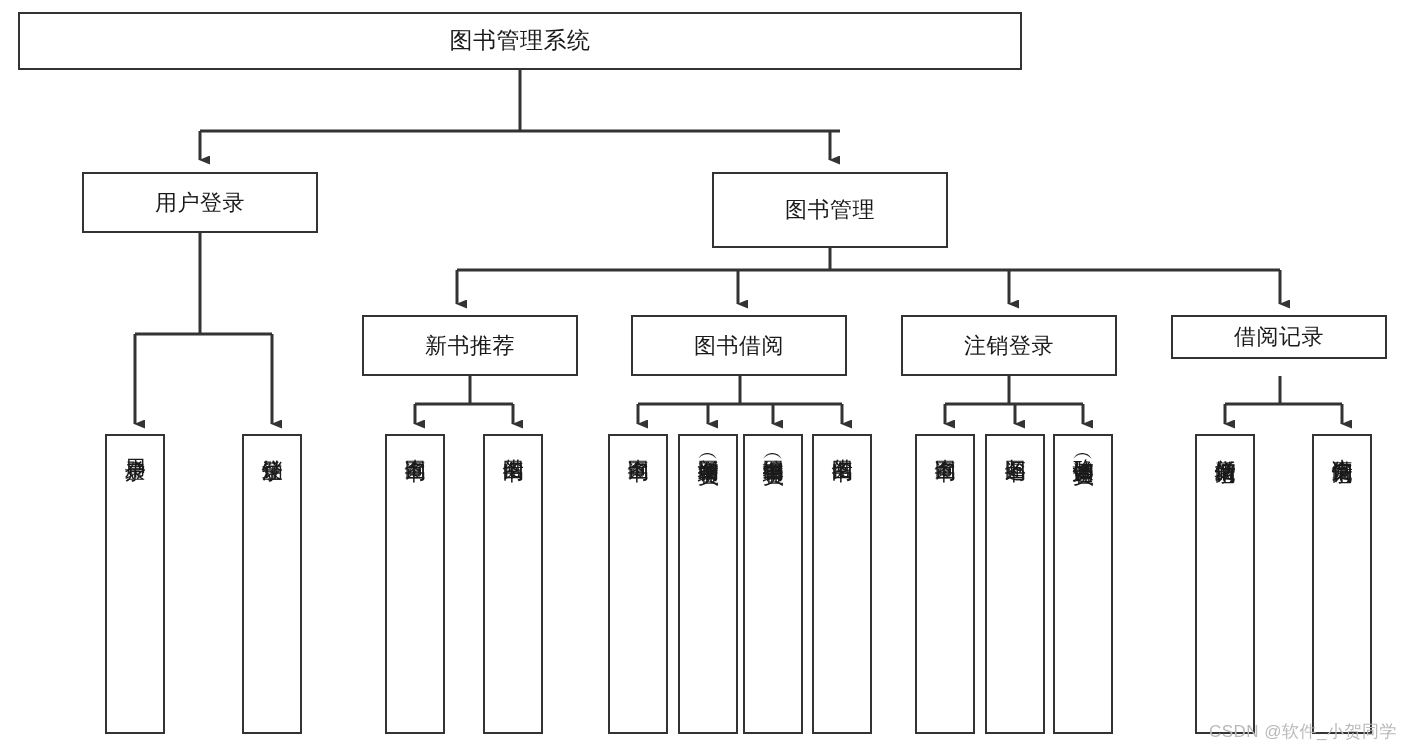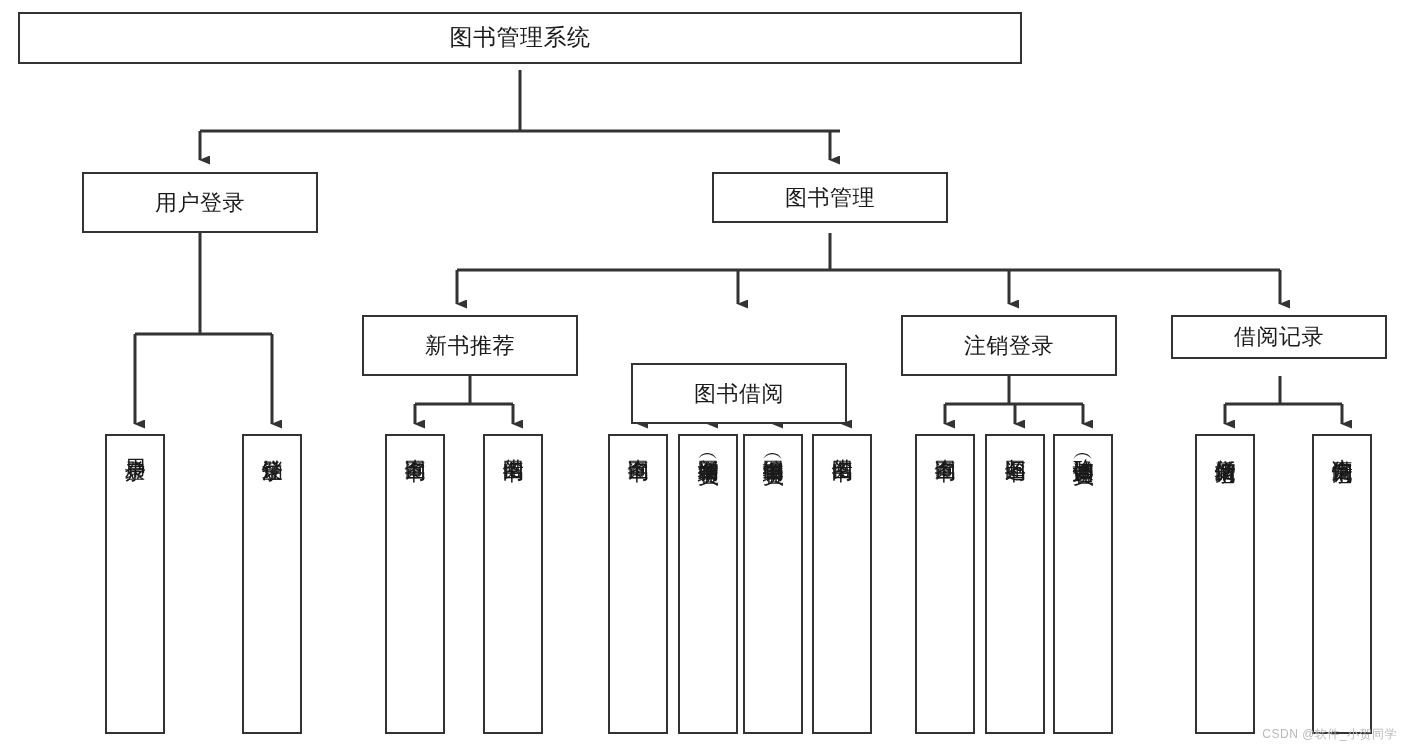--- a/index.html
+++ b/index.html
@@ -63,21 +63,21 @@
     text-orientation: upright;
     font-size: 21px;
     line-height: 1.06;
     letter-spacing: 1px;
     max-height: 100%;
   }
   #watermark {
     position: absolute;
     right: 8px;
     bottom: 4px;
-    font-size: 12px;
+    font-size: 17px;
     color: #b9b9b9;
     letter-spacing: 0.5px;
     z-index: 5;
     white-space: nowrap;
   }
 </style>
 </head>
 <body>
 
 <div id="diagram-root">
@@ -125,35 +125,35 @@
       <path d="M 1015,404 L 1015,424" marker-end="url(#arrowhead)"></path>
       <path d="M 1083,404 L 1083,424" marker-end="url(#arrowhead)"></path>
 
       <path d="M 1280,376 L 1280,404"></path>
       <path d="M 1225,404 L 1342,404"></path>
       <path d="M 1225,404 L 1225,424" marker-end="url(#arrowhead)"></path>
       <path d="M 1342,404 L 1342,424" marker-end="url(#arrowhead)"></path>
     </g>
   </svg>
 
-  <div class="node h root" style="left:18px; top:12px; width:1004px; height:52px;">
+  <div class="node h root" style="left:18px; top:12px; width:1004px; height:58px;">
     <span class="node-label">图书管理系统</span>
   </div>
 
   <div class="node h" style="left:82px; top:172px; width:236px; height:61px;">
     <span class="node-label">用户登录</span>
   </div>
-  <div class="node h" style="left:712px; top:172px; width:236px; height:51px;">
+  <div class="node h" style="left:712px; top:172px; width:236px; height:76px;">
     <span class="node-label">图书管理</span>
   </div>
 
   <div class="node h" style="left:362px; top:315px; width:216px; height:61px;">
     <span class="node-label">新书推荐</span>
   </div>
-  <div class="node h" style="left:631px; top:315px; width:216px; height:61px;margin-top:48px;">
+  <div class="node h" style="left:631px; top:315px; width:216px; height:61px;">
     <span class="node-label">图书借阅</span>
   </div>
   <div class="node h" style="left:901px; top:315px; width:216px; height:61px;">
     <span class="node-label">注销登录</span>
   </div>
   <div class="node h" style="left:1171px; top:315px; width:216px; height:44px;">
     <span class="node-label">借阅记录</span>
   </div>
 
   <div class="node v" style="left:105px; top:434px; width:60px; height:300px;">

